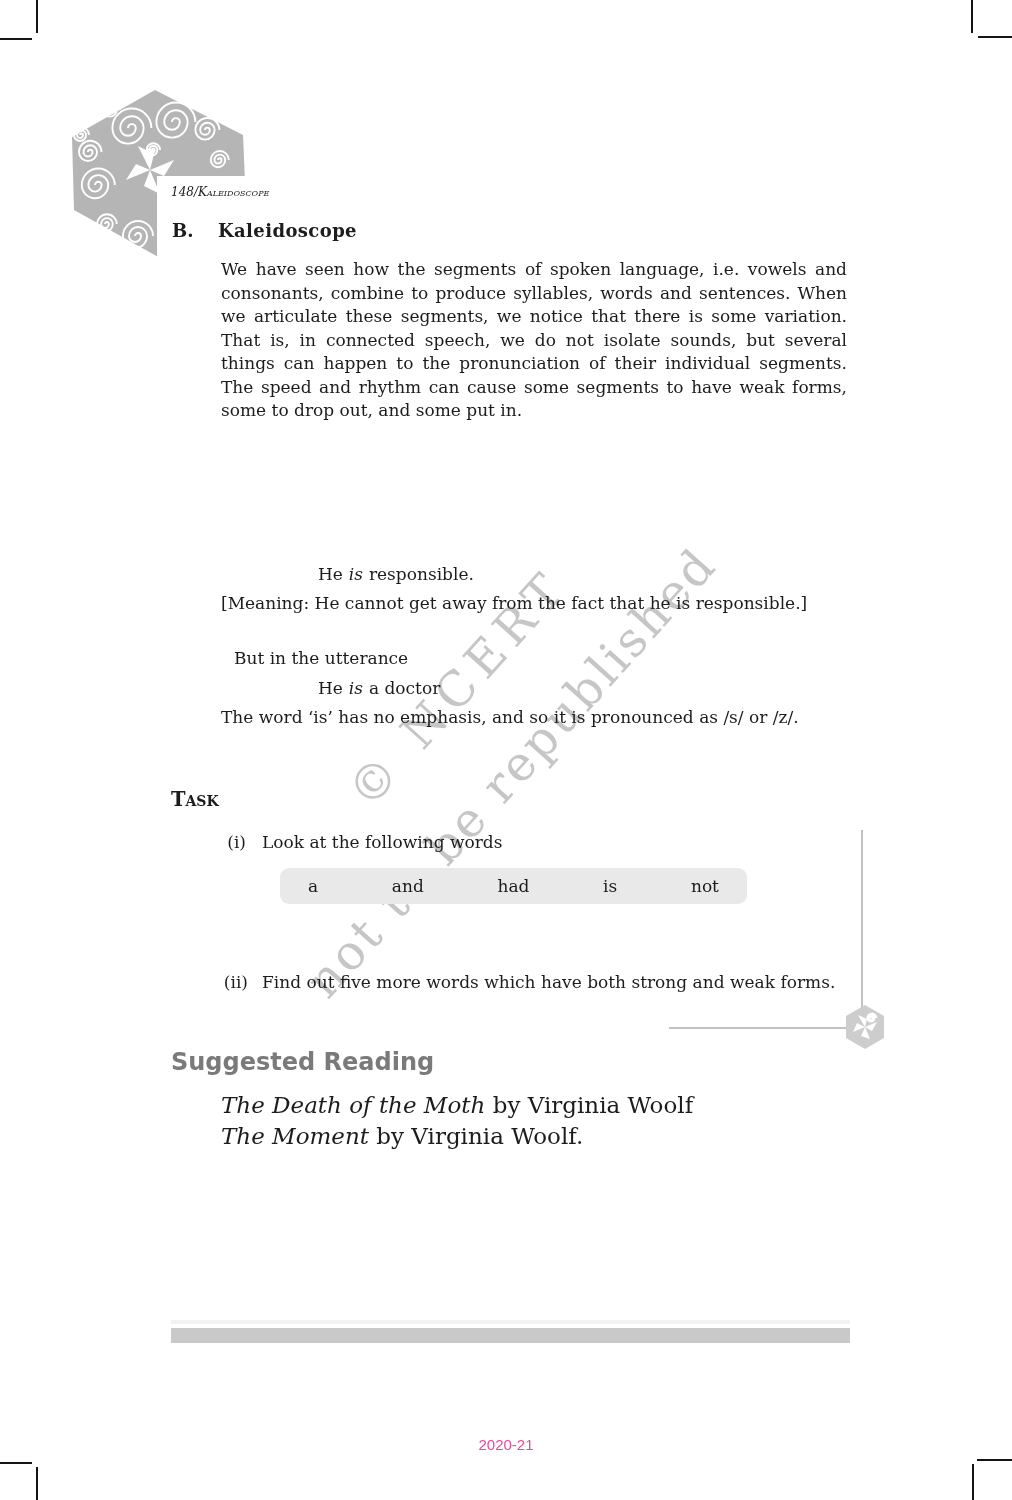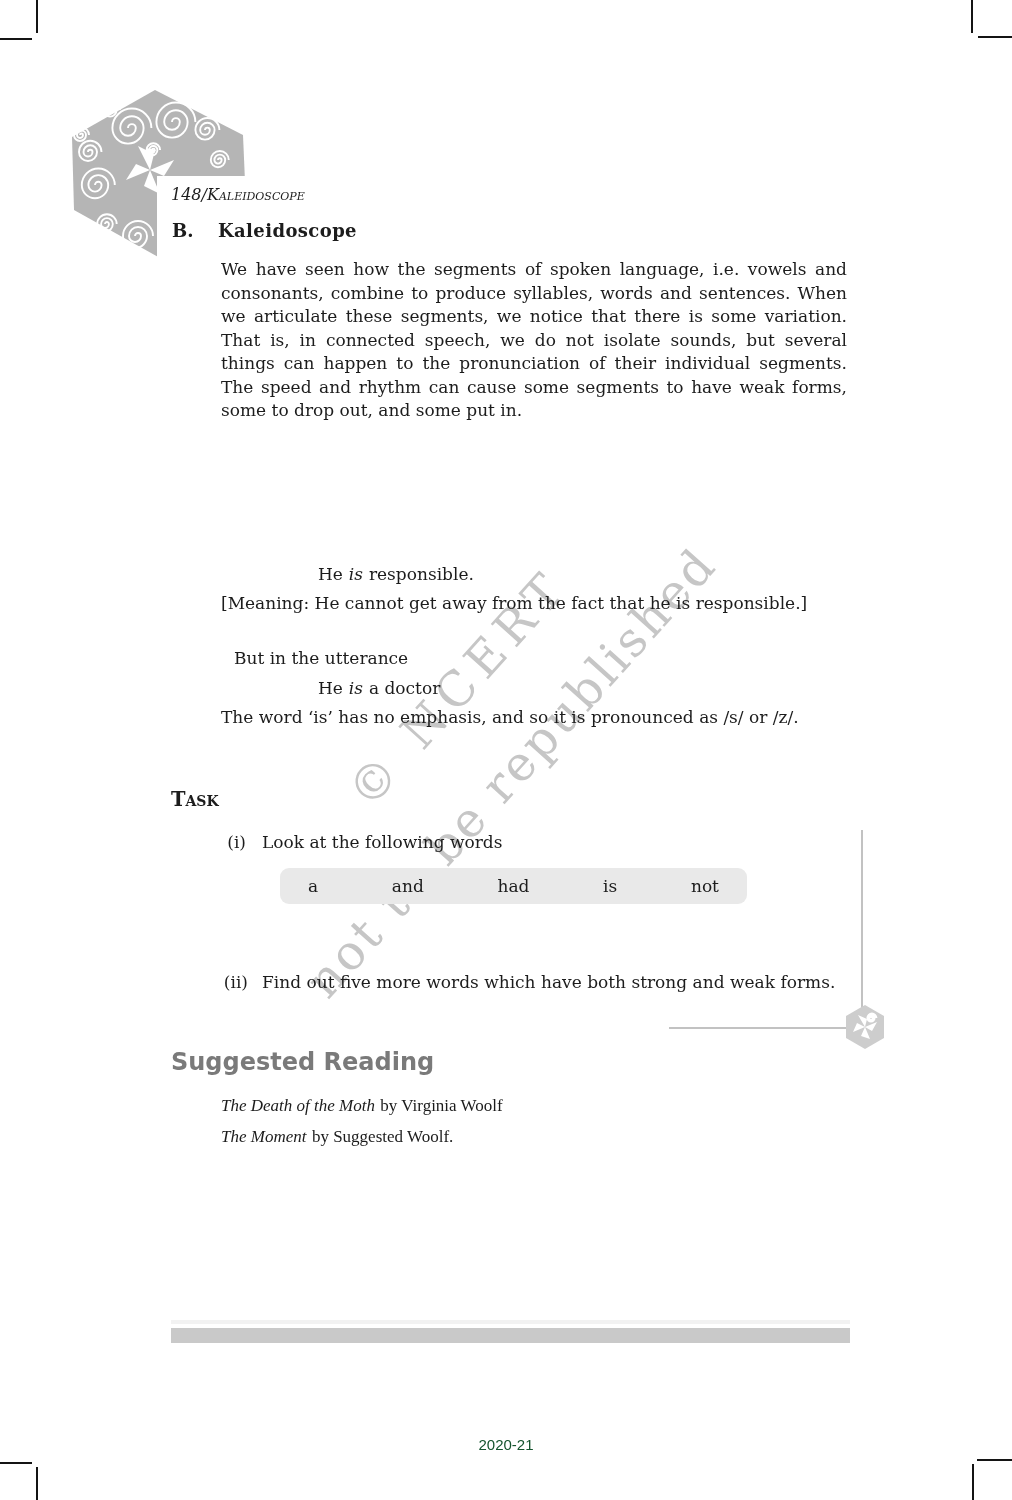--- a/index.html
+++ b/index.html
@@ -8,21 +8,21 @@
   .abs{position:absolute;}
   .z1{z-index:1;}
   
   .crop{position:absolute;background:#141414;z-index:3;}
   
   .wm{position:absolute;z-index:0;color:#c6c6c6;font-family:"DejaVu Serif",serif;
       white-space:nowrap;transform-origin:left bottom;pointer-events:none;}
   .wm1{left:378px;top:762px;font-size:48px;letter-spacing:8px;transform:rotate(-48deg);}
   .wm2{left:336px;top:952px;font-size:48px;letter-spacing:3px;transform:rotate(-48deg);}
   
-  .folio{left:171px;top:185px;font-size:16px;font-style:italic;z-index:2;}
+  .folio{left:171px;top:185px;font-size:12px;font-style:italic;z-index:2;}
   .folio .book{font-variant:small-caps;}
   .section-label{left:172px;top:220px;font-size:18px;font-weight:bold;z-index:1;}
   .section-title{left:218px;top:220px;font-size:18px;font-weight:bold;letter-spacing:.4px;z-index:1;}
   
   .body-text{font-size:17px;line-height:23.5px;text-align:justify;width:626px;z-index:1;}
   .indent-line{font-size:17px;line-height:23.5px;z-index:1;}
   .it{font-style:italic;}
   .ex .verb{font-style:italic;margin-left:.35em;}
   .ex .post{margin-left:.35em;}
   
@@ -32,27 +32,27 @@
             display:flex;align-items:center;justify-content:space-between;
             padding:0 28px;box-sizing:border-box;z-index:1;}
   .word-box span{font-size:17px;}
   .notice{font-style:italic;}
   
   .vline{left:861px;top:830px;width:2px;height:178px;background:#c2c2c2;z-index:1;}
   .hline{left:669px;top:1027px;width:177px;height:2px;background:#c2c2c2;z-index:1;}
   
   .sr-heading{left:171px;top:1048px;font-family:"DejaVu Sans",sans-serif;font-size:24px;
               font-weight:bold;color:#7a7a7a;letter-spacing:0px;z-index:1;}
-  .reading-item{font-size:17px;line-height:23.5px;z-index:1;font-family:Liberation Serif, serif;}
+  .reading-item{font-size:23px;line-height:23.5px;z-index:1;}
   .reading-item .rest{margin-left:.32em;}
   
   .bottom-bar{left:171px;top:1328px;width:679px;height:15px;background:#c9c9c9;z-index:1;}
   .bottom-bar-hi{left:171px;top:1320px;width:679px;height:4px;background:#f2f2f2;z-index:1;}
   .year{left:0;top:1436px;width:1012px;text-align:center;font-family:"Liberation Sans",sans-serif;
-        font-size:15px;color:#14532d;z-index:1;}
+        font-size:15px;color:#ec4899;z-index:1;}
   .cover{background:#fff;z-index:1;}
 </style>
 </head>
 <body>
 
 <div class="page">
 
   <div class="crop" style="left:36px;top:0;width:2px;height:33px;"></div>
   <div class="crop" style="left:0;top:38px;width:32px;height:2px;"></div>
   <div class="crop" style="left:971px;top:0;width:2px;height:33px;"></div>
@@ -135,20 +135,20 @@
     <path fill="#ffffff" d="M21 23 L14 11 L23 15 Z M21 23 L33 18 L28 27 Z M21 23 L26 35 L17 32 Z M21 23 L9 28 L13 19 Z"></path>
     <use href="#sp" transform="translate(27,14) scale(0.6)" stroke="#fff"></use>
   </svg>
 
   <div class="abs sr-heading">Suggested Reading</div>
 
   <div class="abs reading-item" style="left:221px;top:1094px;">
     <span class="it">The Death of the Moth</span><span class="rest">by Virginia Woolf</span>
   </div>
   <div class="abs reading-item" style="left:221px;top:1125px;">
-    <span class="it">The Moment</span><span class="rest">by Suggested Woolf.</span>
+    <span class="it">The Moment</span><span class="rest">by Virginia Woolf.</span>
   </div>
 
   <div class="abs bottom-bar-hi"></div>
   <div class="abs bottom-bar"></div>
   <div class="abs year">2020-21</div>
 
 </div>
 
 </body></html>

